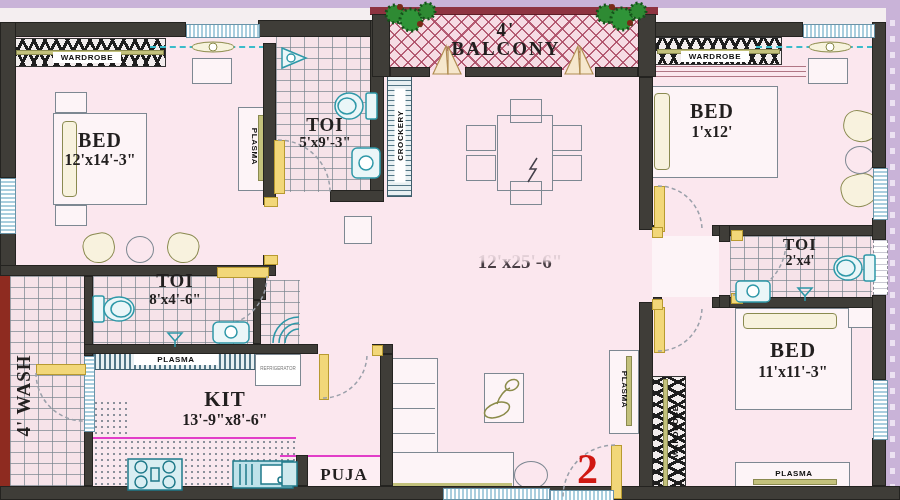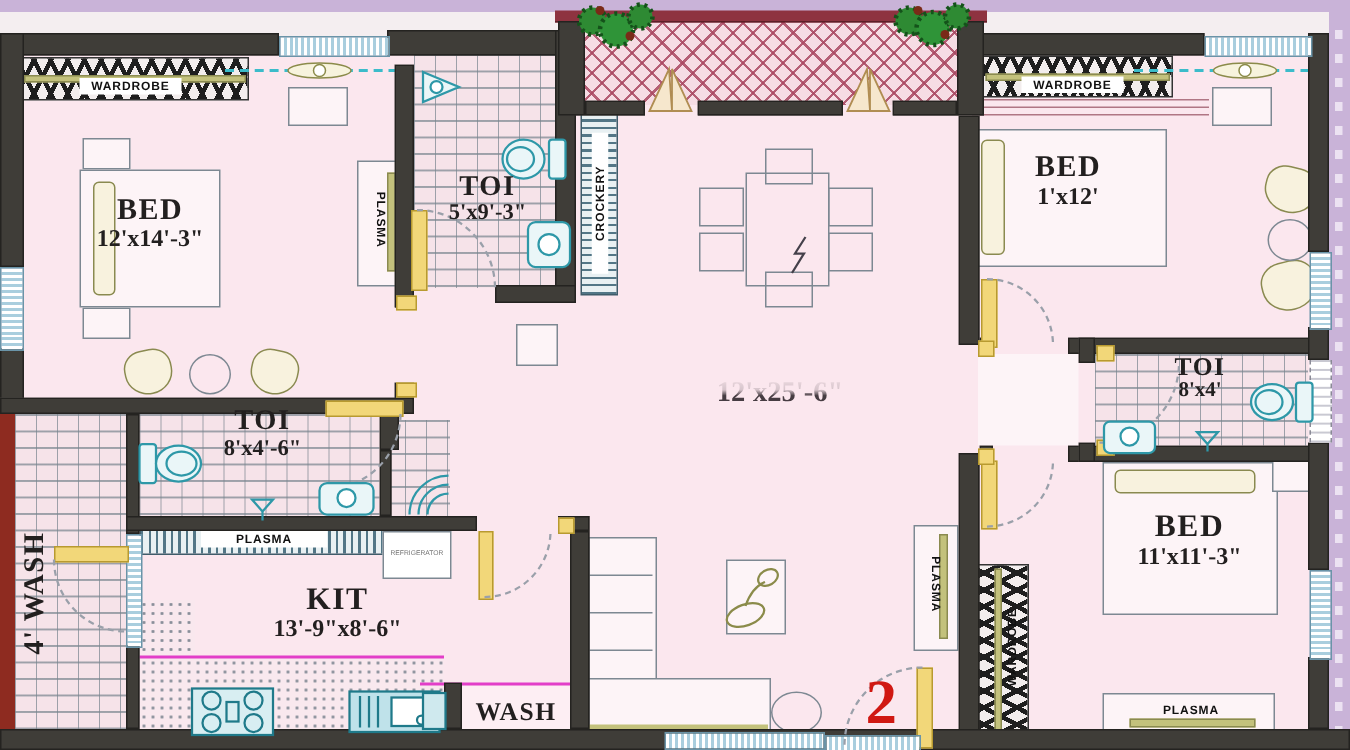--- a/index.html
+++ b/index.html
@@ -304,43 +304,44 @@
     </g>
     <g>
       <circle cx="606" cy="14" r="9" fill="#2e8a33" stroke="#14521a" stroke-width="3" stroke-dasharray="2 3"></circle>
       <circle cx="622" cy="19" r="11" fill="#2f9438" stroke="#14521a" stroke-width="3" stroke-dasharray="2 3"></circle>
       <circle cx="638" cy="11" r="8" fill="#2e8a33" stroke="#14521a" stroke-width="3" stroke-dasharray="2 3"></circle>
       <circle cx="612" cy="7" r="3" fill="#7a2a18"></circle>
         <circle cx="630" cy="23" r="3" fill="#7a2a18"></circle>
     </g>
   </svg>
 
+  <div class="abs rname" style="left:440px;top:20px;width:132px;font-size:19px;letter-spacing:2px">4' BALCONY</div>
 
   <div class="abs rname" style="left:53px;top:130px;width:94px;font-size:20px">BED</div>
   <div class="abs rdims" style="left:48px;top:152px;width:104px;font-size:16px">12'x14'-3"</div>
 
   <div class="abs rname" style="left:664px;top:101px;width:96px;font-size:20px">BED</div>
   <div class="abs rdims" style="left:664px;top:124px;width:96px;font-size:16px">1'x12'</div>
 
   <div class="abs rname" style="left:748px;top:340px;width:90px;font-size:21px">BED</div>
   <div class="abs rdims" style="left:740px;top:364px;width:106px;font-size:16px">11'x11'-3"</div>
 
   <div class="abs rname" style="left:295px;top:115px;width:60px;font-size:19px">TOI</div>
   <div class="abs rdims" style="left:285px;top:135px;width:80px;font-size:15px">5'x9'-3"</div>
 
   <div class="abs rname" style="left:130px;top:271px;width:90px;font-size:19px">TOI</div>
   <div class="abs rdims" style="left:130px;top:292px;width:90px;font-size:15px">8'x4'-6"</div>
 
   <div class="abs rname" style="left:768px;top:236px;width:64px;font-size:17px">TOI</div>
-  <div class="abs rdims" style="left:772px;top:254px;width:56px;font-size:14px">8'x4'</div>
+  <div class="abs rdims" style="left:772px;top:254px;width:56px;font-size:14px">2'x4'</div>
 
   <div class="abs rname" style="left:190px;top:389px;width:70px;font-size:21px">KIT</div>
   <div class="abs rdims" style="left:160px;top:412px;width:130px;font-size:16px">13'-9"x8'-6"</div>
 
-  <div class="abs rname" style="left:308px;top:466px;width:72px;font-size:17px">WASH</div>
+  <div class="abs rname" style="left:308px;top:466px;width:72px;font-size:17px">PUJA</div>
 
   <div class="abs rdims fade-top" style="left:458px;top:252px;width:124px;font-size:19px">12'x25'-6"</div>
 
   <div class="abs rname rot-90" style="left:-37px;top:386px;width:120px;font-size:19px;letter-spacing:1px">4' WASH</div>
 
   <div class="abs lbl-sm" style="left:53px;top:52px;width:64px">WARDROBE</div>
   <div class="abs lbl-sm" style="left:681px;top:51px;width:64px">WARDROBE</div>
   <div class="abs lbl-sm rot-90" style="left:628px;top:426px;width:90px;background:transparent">WARDROBE</div>
   <div class="abs lbl-sm rot90" style="left:217px;top:141px;width:70px;background:transparent">PLASMA</div>
   <div class="abs lbl-sm rot90" style="left:587px;top:384px;width:70px;background:transparent">PLASMA</div>

